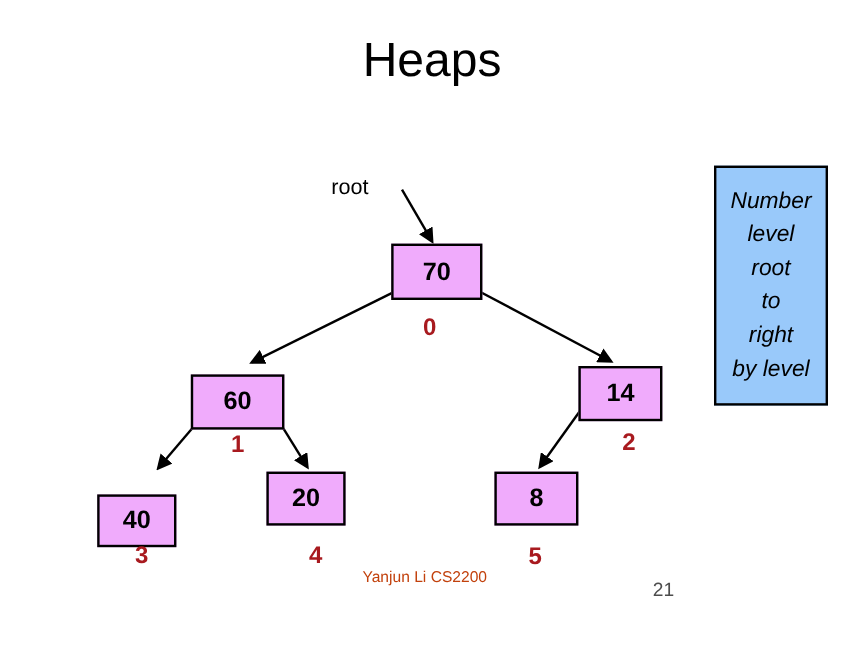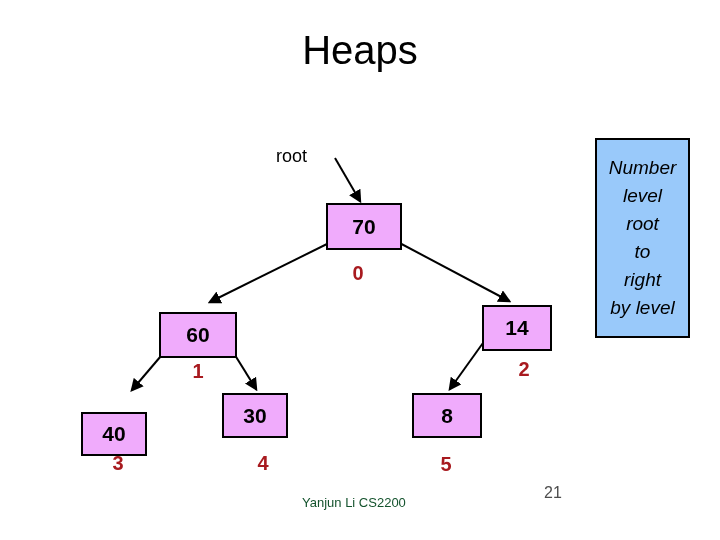--- a/index.html
+++ b/index.html
@@ -80,23 +80,23 @@
     justify-content: center;
     font-size: 19px;
     font-style: italic;
     color: #000000;
     line-height: 28px;
     text-align: center;
   }
   .footer-author {
     position: absolute;
     left: 302px;
-    top: 495px;
+    top: 473px;
     font-size: 13px;
-    color: #14532d;
+    color: #c2410c;
   }
   .page-number {
     position: absolute;
     left: 544px;
     top: 484px;
     font-size: 16px;
     color: #4d4d4d;
   }
 </style>
 </head>
@@ -128,21 +128,21 @@
   <div class="node node-60">
     <span>60</span>
   </div>
   <div class="node node-12">
     <span>14</span>
   </div>
   <div class="node node-40">
     <span>40</span>
   </div>
   <div class="node node-30">
-    <span>30</span>
+    <span>20</span>
   </div>
   <div class="node node-8">
     <span>8</span>
   </div>
 
   <div class="idx idx-0">0</div>
   <div class="idx idx-1">1</div>
   <div class="idx idx-2">2</div>
   <div class="idx idx-3">3</div>
   <div class="idx idx-4">4</div>

